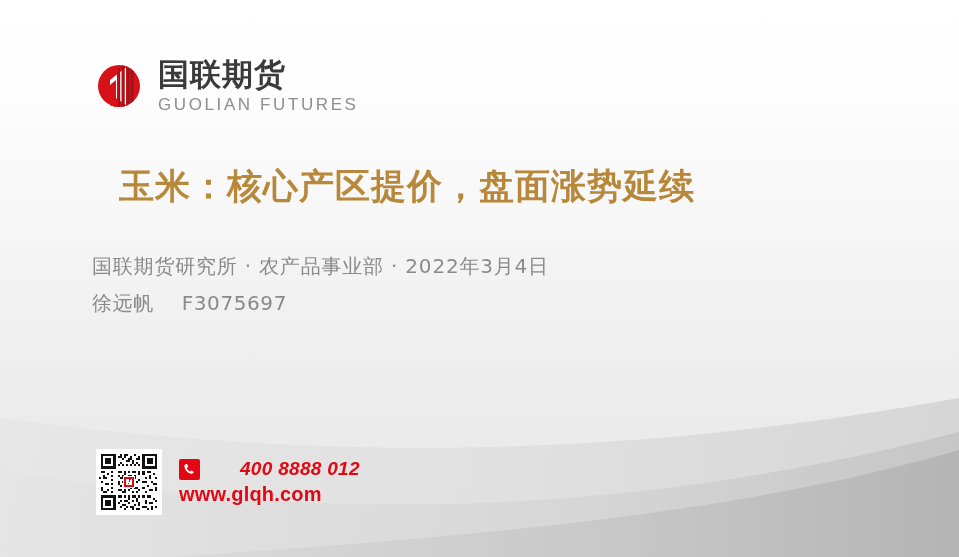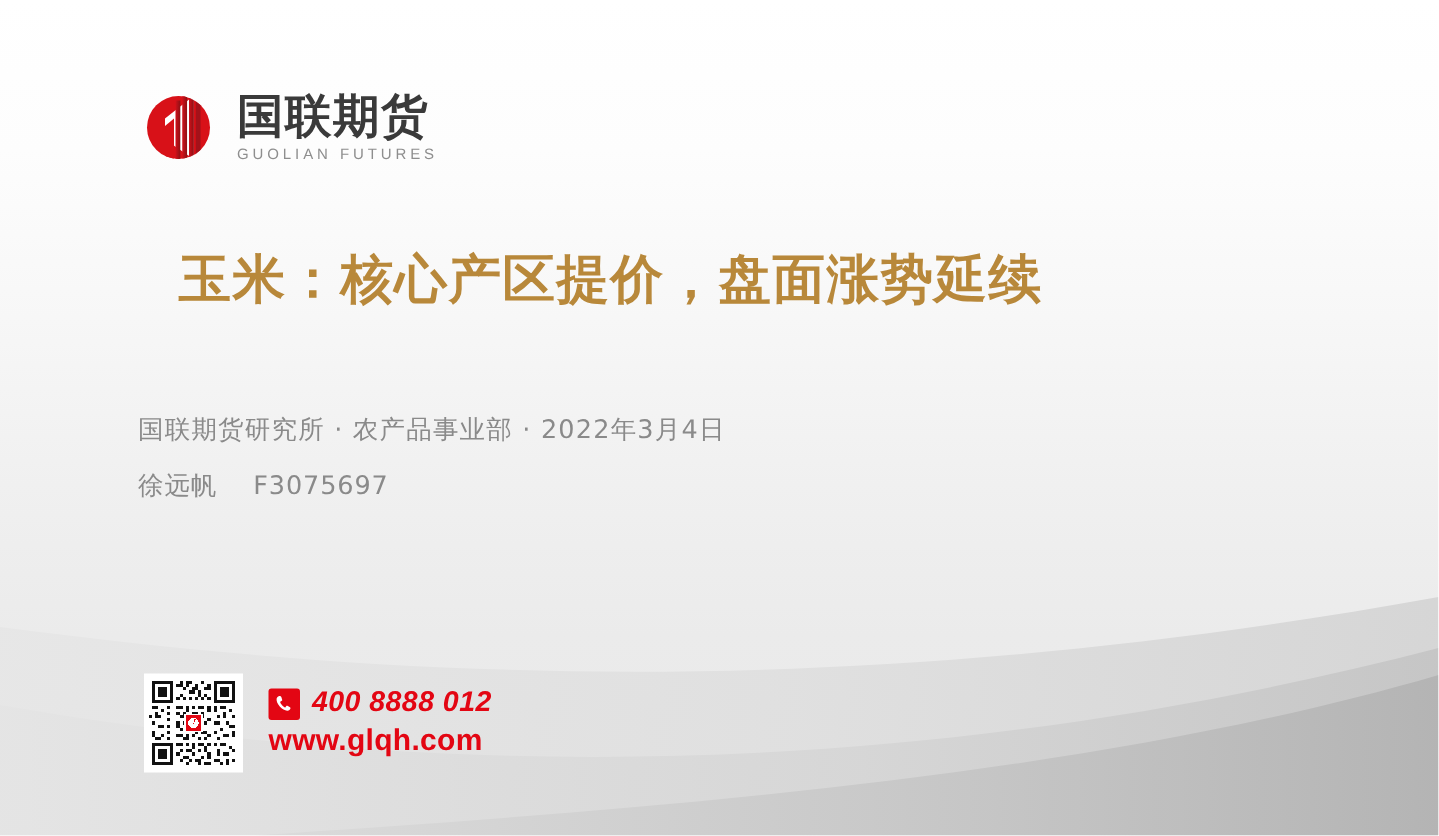--- a/index.html
+++ b/index.html
@@ -55,21 +55,21 @@
   }
   .logo-cn {
     font-size: 31px;
     font-weight: bold;
     color: #3a3a3a;
     letter-spacing: 1px;
     line-height: 1.12;
     font-family: "DejaVu Sans", "Liberation Sans", sans-serif;
   }
   .logo-en {
-    font-size: 10px;
+    font-size: 17px;
     color: #8e8e8e;
     letter-spacing: 2.6px;
     margin-top: 3px;
     font-weight: normal;
   }
 
   
   .title {
     position: absolute;
     left: 94px;
@@ -80,23 +80,23 @@
     letter-spacing: 1px;
     white-space: nowrap;
     font-family: "DejaVu Sans", "Liberation Sans", sans-serif;
     margin-left: 25px;
   }
 
   
   .meta {
     position: absolute;
     left: 92px;
-    top: 269px;
+    top: 248px;
     color: #8a8a8a;
-    font-size: 17px;
+    font-size: 20px;
     line-height: 36.5px;
     font-family: "DejaVu Sans", "Liberation Sans", sans-serif;
   }
   .meta-line { white-space: pre; }
   .meta-line.dept { letter-spacing: 0.8px; }
   .meta-line.author { letter-spacing: 0.6px; }
 
   
   .footer {
     position: absolute;
@@ -117,20 +117,21 @@
   .qr svg { display: block; }
   .contact {
     margin-left: 17px;
     display: flex;
     flex-direction: column;
     justify-content: center;
   }
   .phone-row {
     display: flex;
     align-items: center;
+    gap: 32px;
   }
   .phone-icon {
     width: 21px;
     height: 21px;
     background: #e30613;
     border-radius: 2px;
     display: inline-flex;
     align-items: center;
     justify-content: center;
     flex: 0 0 auto;

